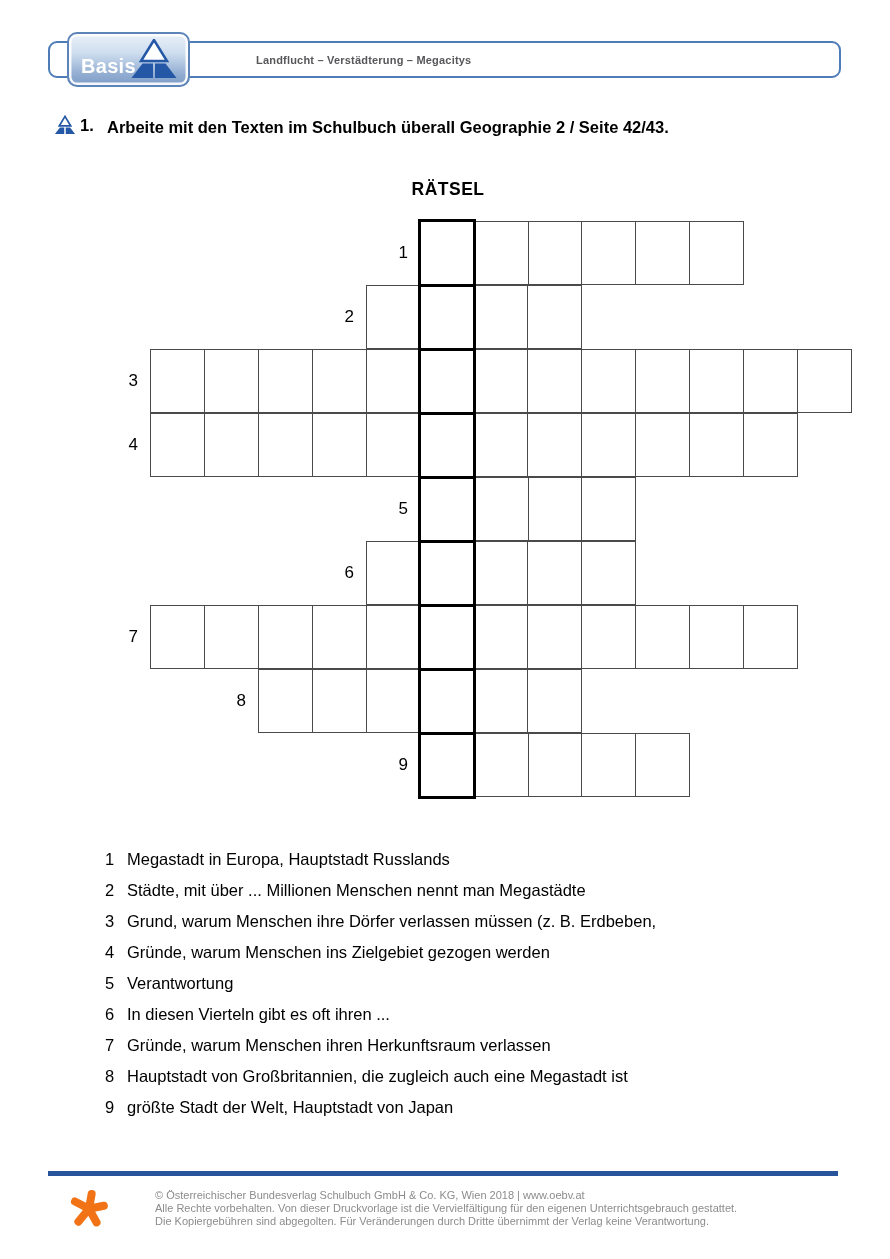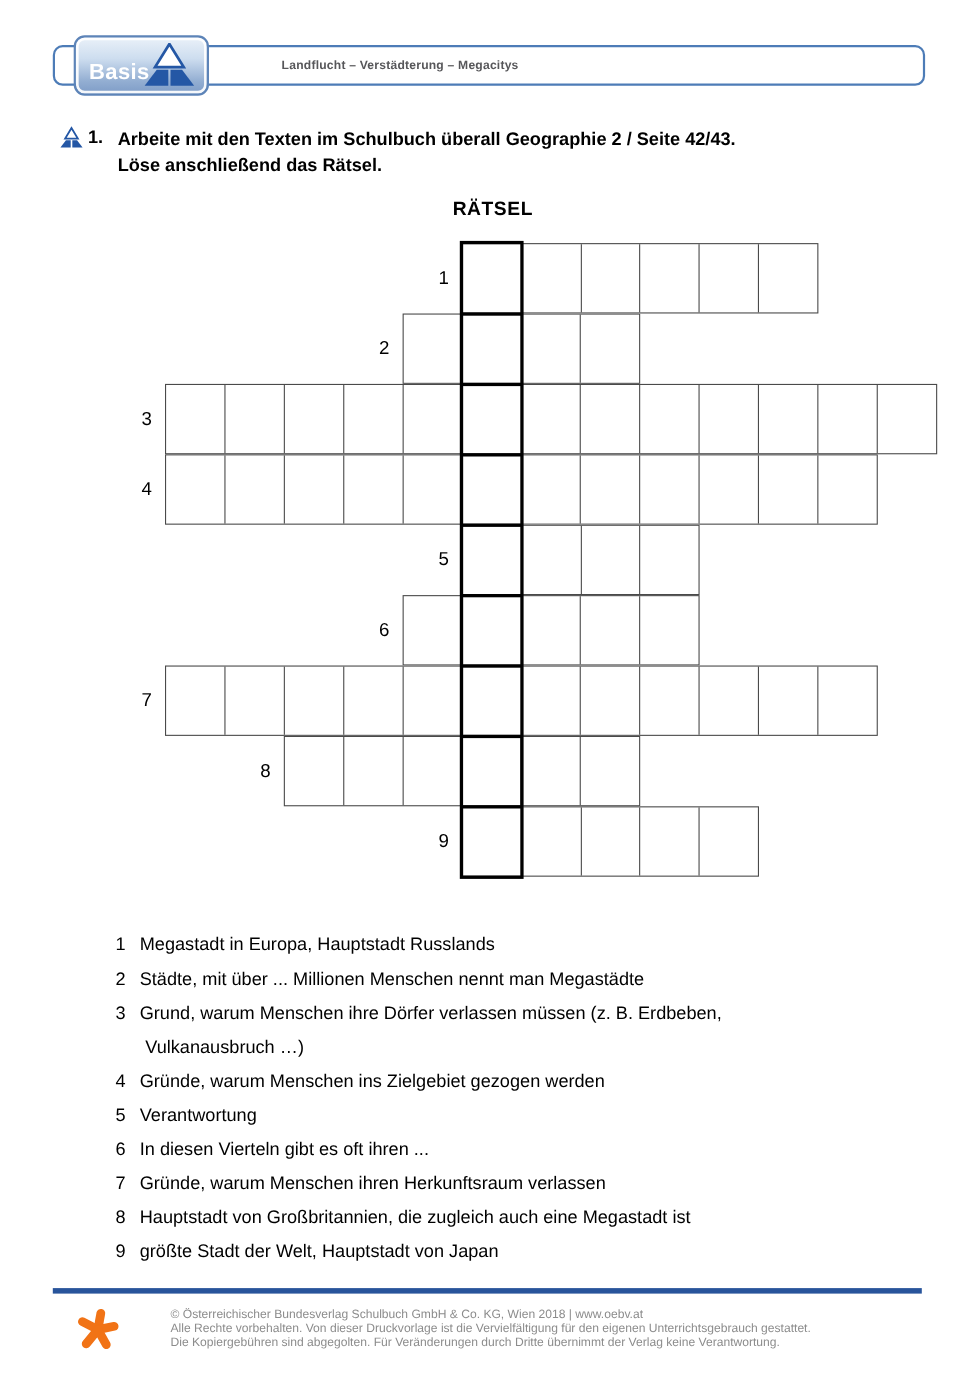--- a/index.html
+++ b/index.html
@@ -70,21 +70,20 @@
   <span class="task-icon">
     <svg width="24" height="22" viewBox="0 0 100 80">
       <polygon points="50,4 26,44 74,44" fill="#ffffff" stroke="#2457a5" stroke-width="7"></polygon>
       <polygon points="29,50 47,50 47,78 8,78" fill="#2457a5"></polygon>
       <polygon points="53,50 71,50 92,78 53,78" fill="#2457a5"></polygon>
     </svg>
   </span>
   <div class="task-num">1.</div>
   <div class="task-text">
     <div>Arbeite mit den Texten im Schulbuch überall Geographie 2 / Seite 42/43.</div>
-    <div>Löse anschließend das Rätsel.</div>
   </div>
 
   <div class="raetsel-heading">RÄTSEL</div>
 
   <div class="grid-area" id="grid-area">
       <div class="grid-row" style="left: 420px; top: 221px; width: 324px; height: 64px;">
         <div class="grid-cell"></div>
         <div class="grid-cell"></div>
         <div class="grid-cell"></div>
         <div class="grid-cell"></div>
@@ -193,24 +192,20 @@
         <span class="clue-num">1</span>
         <span class="clue-text">Megastadt in Europa, Hauptstadt Russlands</span>
       </div>
       <div class="clue-line">
         <span class="clue-num">2</span>
         <span class="clue-text">Städte, mit über ... Millionen Menschen nennt man Megastädte</span>
       </div>
       <div class="clue-line">
         <span class="clue-num">3</span>
         <span class="clue-text">Grund, warum Menschen ihre Dörfer verlassen müssen (z. B. Erdbeben,</span>
-      </div>
-      <div class="clue-line">
-        <span class="clue-num"></span>
-        <span class="clue-text indent">Vulkanausbruch …)</span>
       </div>
       <div class="clue-line">
         <span class="clue-num">4</span>
         <span class="clue-text">Gründe, warum Menschen ins Zielgebiet gezogen werden</span>
       </div>
       <div class="clue-line">
         <span class="clue-num">5</span>
         <span class="clue-text">Verantwortung</span>
       </div>
       <div class="clue-line">

